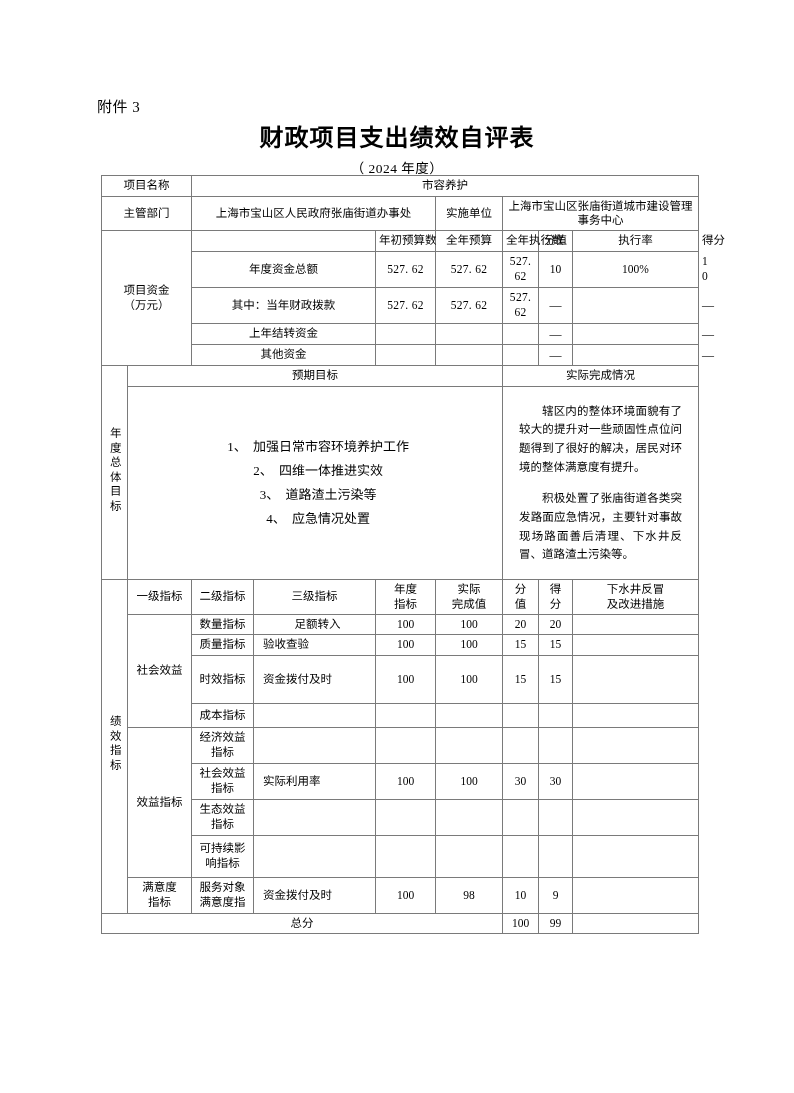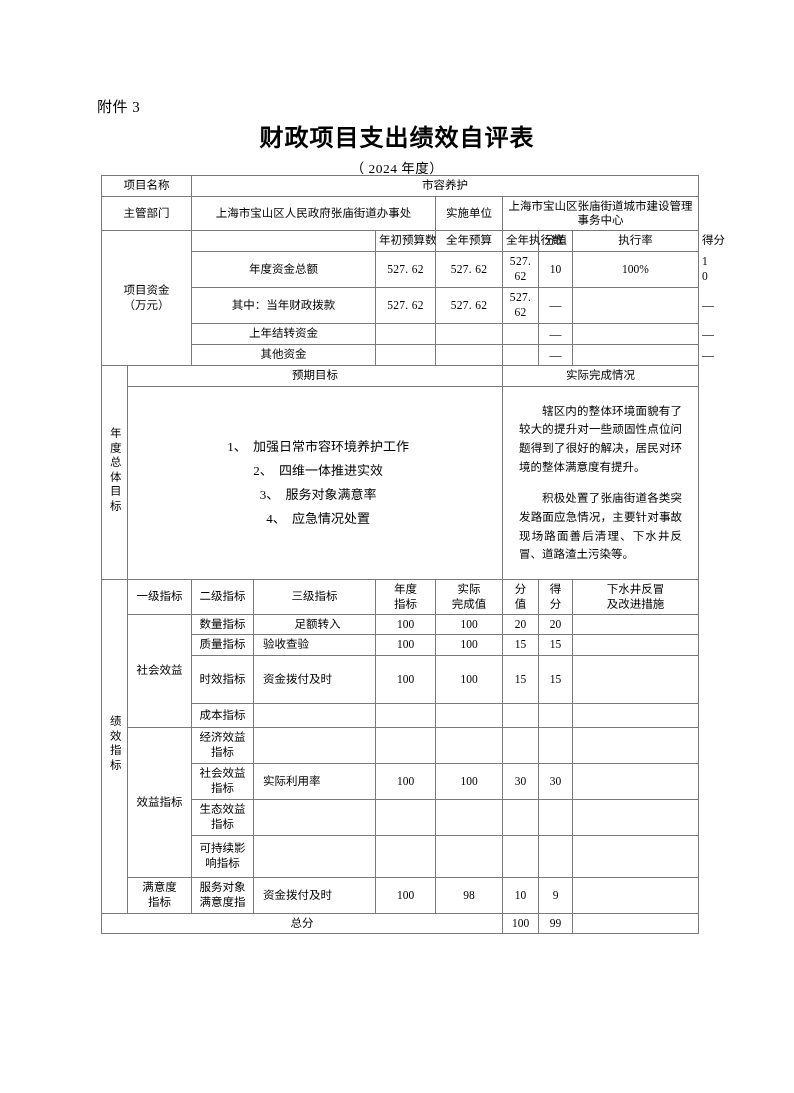--- a/index.html
+++ b/index.html
@@ -212,21 +212,21 @@
 
     <tr>
       <td colspan="5" class="goal-list">
         <div class="g-row">
           <span class="goal-num">1、</span><span>加强日常市容环境养护工作</span>
         </div>
         <div class="g-row">
           <span class="goal-num">2、</span><span>四维一体推进实效</span>
         </div>
         <div class="g-row">
-          <span class="goal-num">3、</span><span>服务对象满意率</span>
+          <span class="goal-num">3、</span><span>道路渣土污染等</span>
         </div>
         <div class="g-row">
           <span class="goal-num">4、</span><span>应急情况处置</span>
         </div>
       </td>
       <td colspan="3" class="actual-text">
         <p>辖区内的整体环境面貌有了较大的提升对一些顽固性点位问题得到了很好的解决，居民对环境的整体满意度有提升。</p>
         <p>积极处置了张庙街道各类突发路面应急情况，主要针对事故现场路面善后清理、下水井反冒、道路渣土污染等。</p>
       </td>
     </tr>

